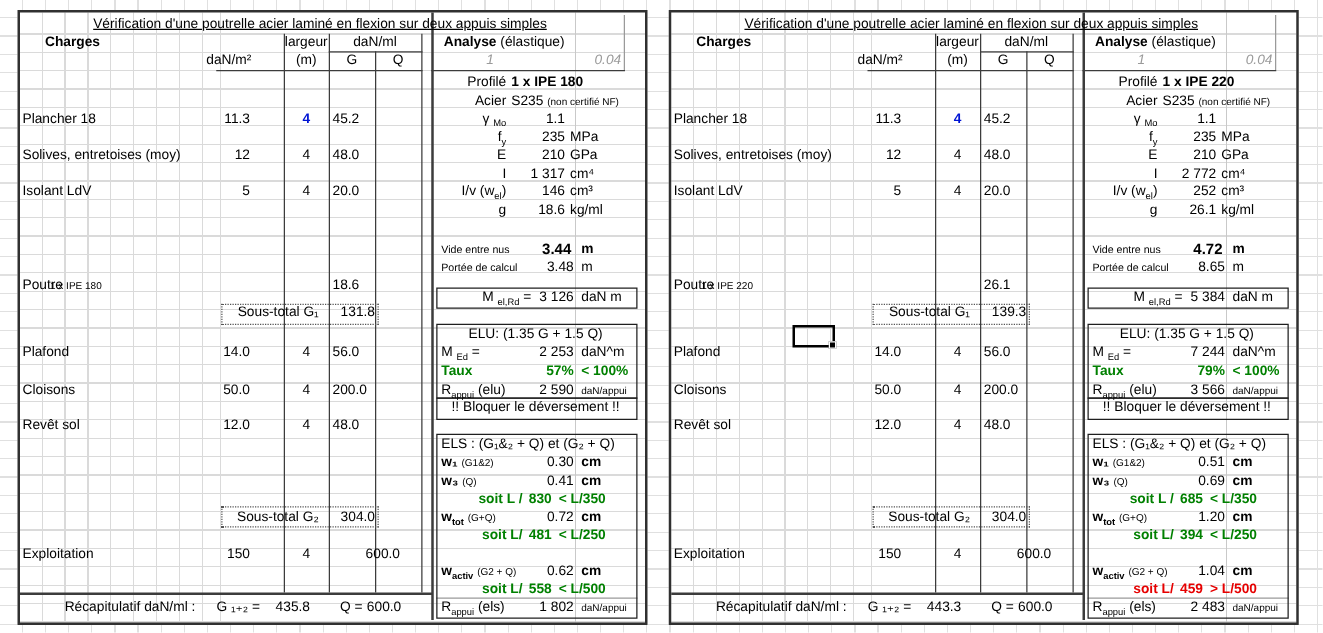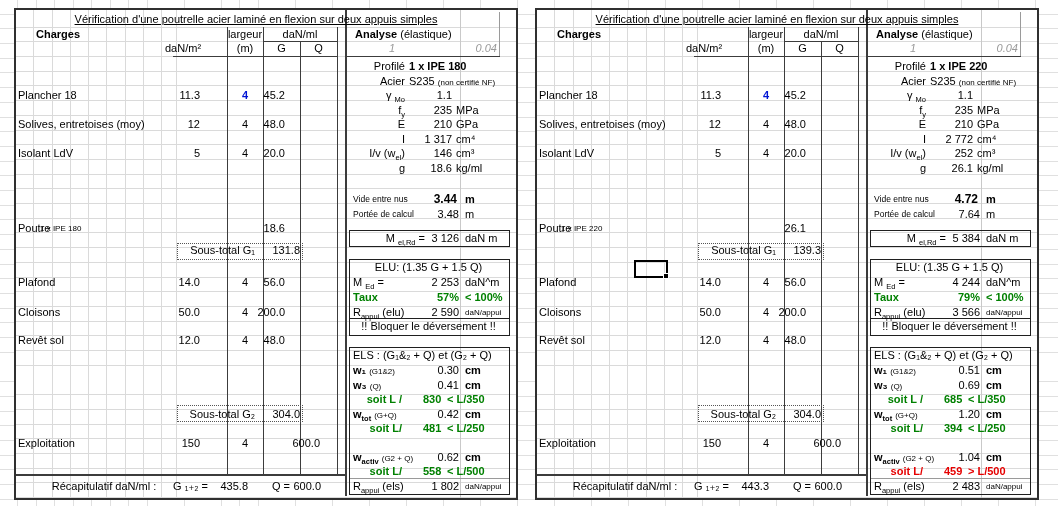--- a/index.html
+++ b/index.html
@@ -48,41 +48,41 @@
   .h1{left:20px;font-weight:bold}
   .hd2{left:149px;width:64px;}
   .hlg{left:211px;width:36px;text-align:center}
   .hdl{left:247px;width:74px;text-align:center}
   .hg{left:247px;width:37px;text-align:center}
   .hq{left:284px;width:37px;text-align:center}
   .cl{left:2px}
   .cs{left:24px;font-size:8px}
   .cv1{left:130px;width:54px;text-align:right}
   .clg{left:211px;width:36px;text-align:center}
-  .cvg{left:225px;width:44px;text-align:right}
+  .cvg{left:250px;width:44px;}
   .cvq{left:254px;width:50px;text-align:right}
   .blue{color:#0014d4;font-weight:bold}
   .ah{left:339px}
   .pm1{left:341px;width:70px;text-align:center}
   .pm2{left:428px;width:53px;text-align:right}
   .it{font-style:italic;color:#9a9a9a}
   .al{left:333px;width:56px;text-align:right}
   .al2{left:333px;width:76px;text-align:right}
   .avt{left:393px;font-weight:bold}
   .avt2{left:393px}
   .av{left:371px;width:65px;text-align:right}
   .au{left:440px}
   .avb{left:373px;width:70px;text-align:right}
   .aub{left:449px}
   .all{left:337px}
   .asm{font-size:8.5px}
   .vval{left:371px;width:70px;text-align:right;font-weight:bold;font-size:12px}
   .eluh{left:333px;width:159px;text-align:center}
   .warn{left:333px;width:159px;text-align:center}
-  .sl{left:317px;width:69px;text-align:right}
+  .sl{left:333px;width:69px;text-align:right}
   .sv{left:407px}
   .sc{left:431px}
   .st-l{left:161px;width:78px;text-align:right}
   .st-v{left:240px;width:44px;text-align:right}
   .rc-l{left:14px;width:148px;text-align:center}
   .rc-gl{left:156px;width:36px;text-align:right}
   .rc-gv{left:192px;width:40px;text-align:right}
   .rc-ql{left:244px;width:30px;text-align:right}
   .rc-qv{left:274px;width:31px;text-align:right}
   .grn{color:#008000;font-weight:bold}
@@ -282,21 +282,21 @@
   <div class="row" style="top:382px">
     <span class="s sl grn">soit L /</span>
     <span class="s sv grn">830</span>
     <span class="s sc grn">&lt; L/350</span>
   </div>
 
   <div class="row" style="top:396.5px">
     <span class="s st-l">Sous-total G₂</span>
     <span class="s st-v">304.0</span>
     <span class="s all"><span class="b">w</span><sub class="b">tot</sub> <span class="note">(G+Q)</span></span>
-    <span class="s avb">0.42</span>
+    <span class="s avb">0.72</span>
     <span class="s aub b">cm</span>
   </div>
 
   <div class="row" style="top:411px">
     <span class="s sl grn">soit L/</span>
     <span class="s sv grn">481</span>
     <span class="s sc grn">&lt; L/250</span>
   </div>
 
   <div class="row" style="top:426px">
@@ -428,21 +428,21 @@
   </div>
 
   <div class="row" style="top:182px">
     <span class="s all asm">Vide entre nus</span>
     <span class="s vval">4.72</span>
     <span class="s aub b">m</span>
   </div>
 
   <div class="row" style="top:196.5px">
     <span class="s all asm">Portée de calcul</span>
-    <span class="s avb">7.64</span>
+    <span class="s avb">8.65</span>
     <span class="s aub">m</span>
   </div>
 
   <div class="row" style="top:211px">
     <span class="s cl">Poutre</span>
     <span class="s cs">1 x IPE 220</span>
     <span class="s cvg">26.1</span>
   </div>
 
   <div class="row" style="top:221px">
@@ -459,21 +459,21 @@
   <div class="row" style="top:250px">
     <span class="s eluh">ELU: (1.35 G + 1.5 Q)</span>
   </div>
 
   <div class="row" style="top:265px">
     <span class="s cl">Plafond</span>
     <span class="s cv1">14.0</span>
     <span class="s clg">4</span>
     <span class="s cvg">56.0</span>
     <span class="s all"><span>M </span><sub>Ed</sub><span> =</span></span>
-    <span class="s avb">4 244</span>
+    <span class="s avb">7 244</span>
     <span class="s aub">daN^m</span>
   </div>
 
   <div class="row" style="top:280px">
     <span class="s all grn">Taux</span>
     <span class="s avb grn">79%</span>
     <span class="s aub grn">&lt; 100%</span>
   </div>
 
   <div class="row" style="top:294.5px">

